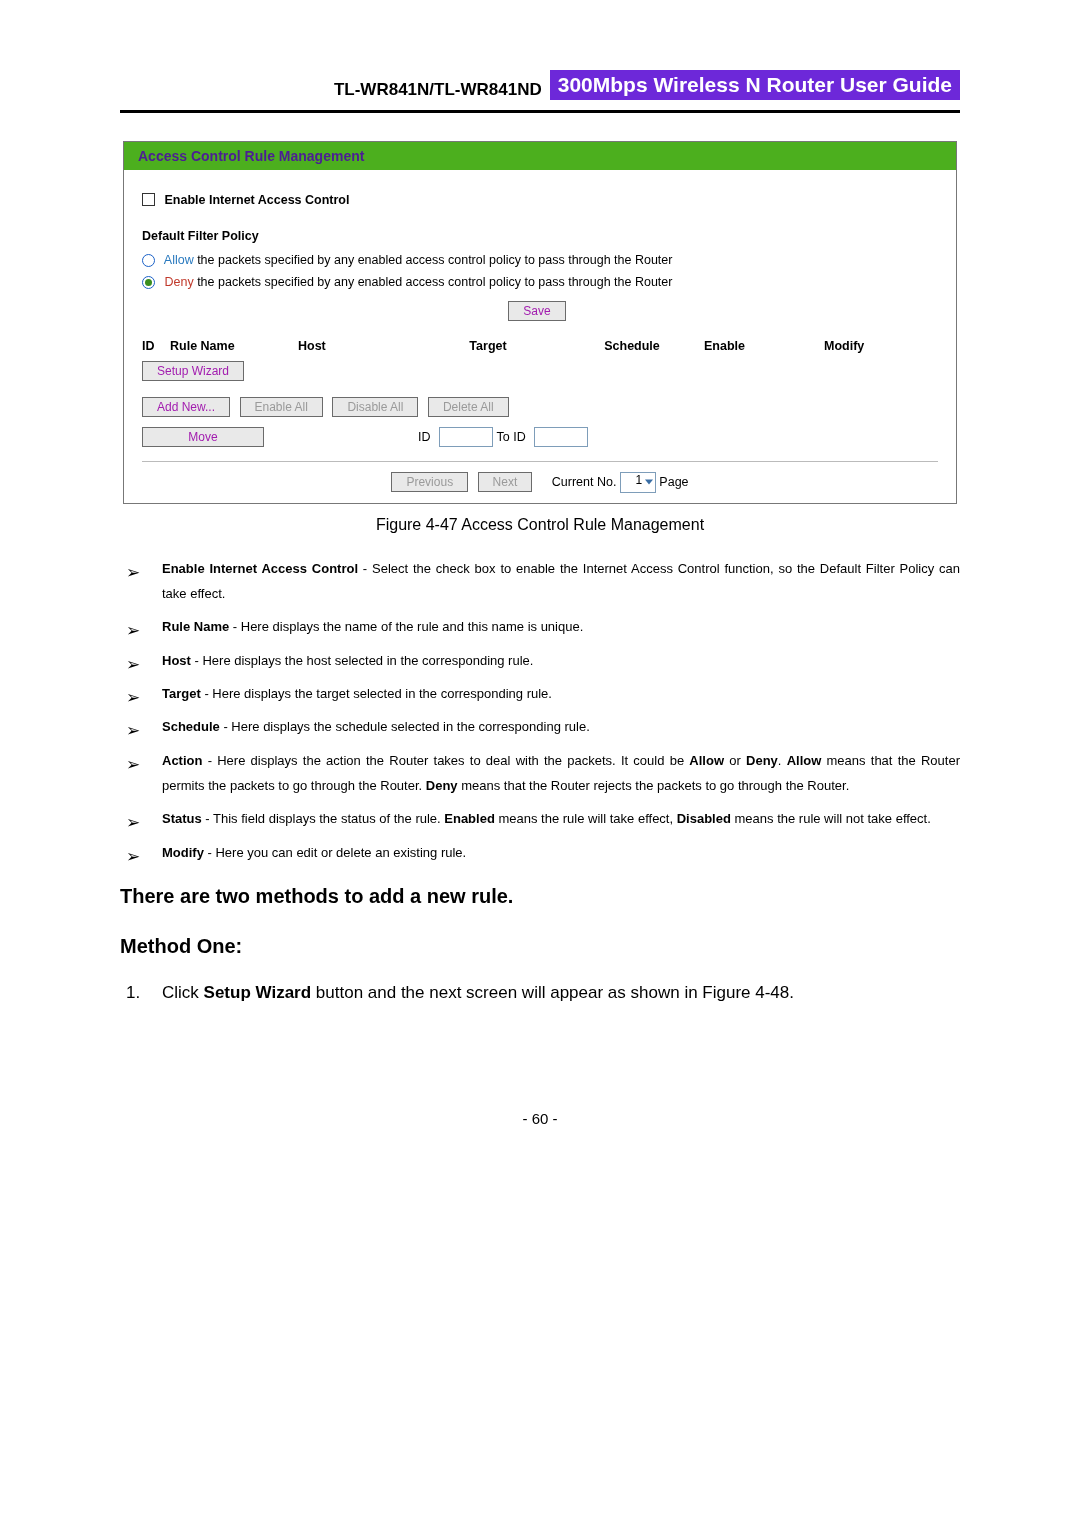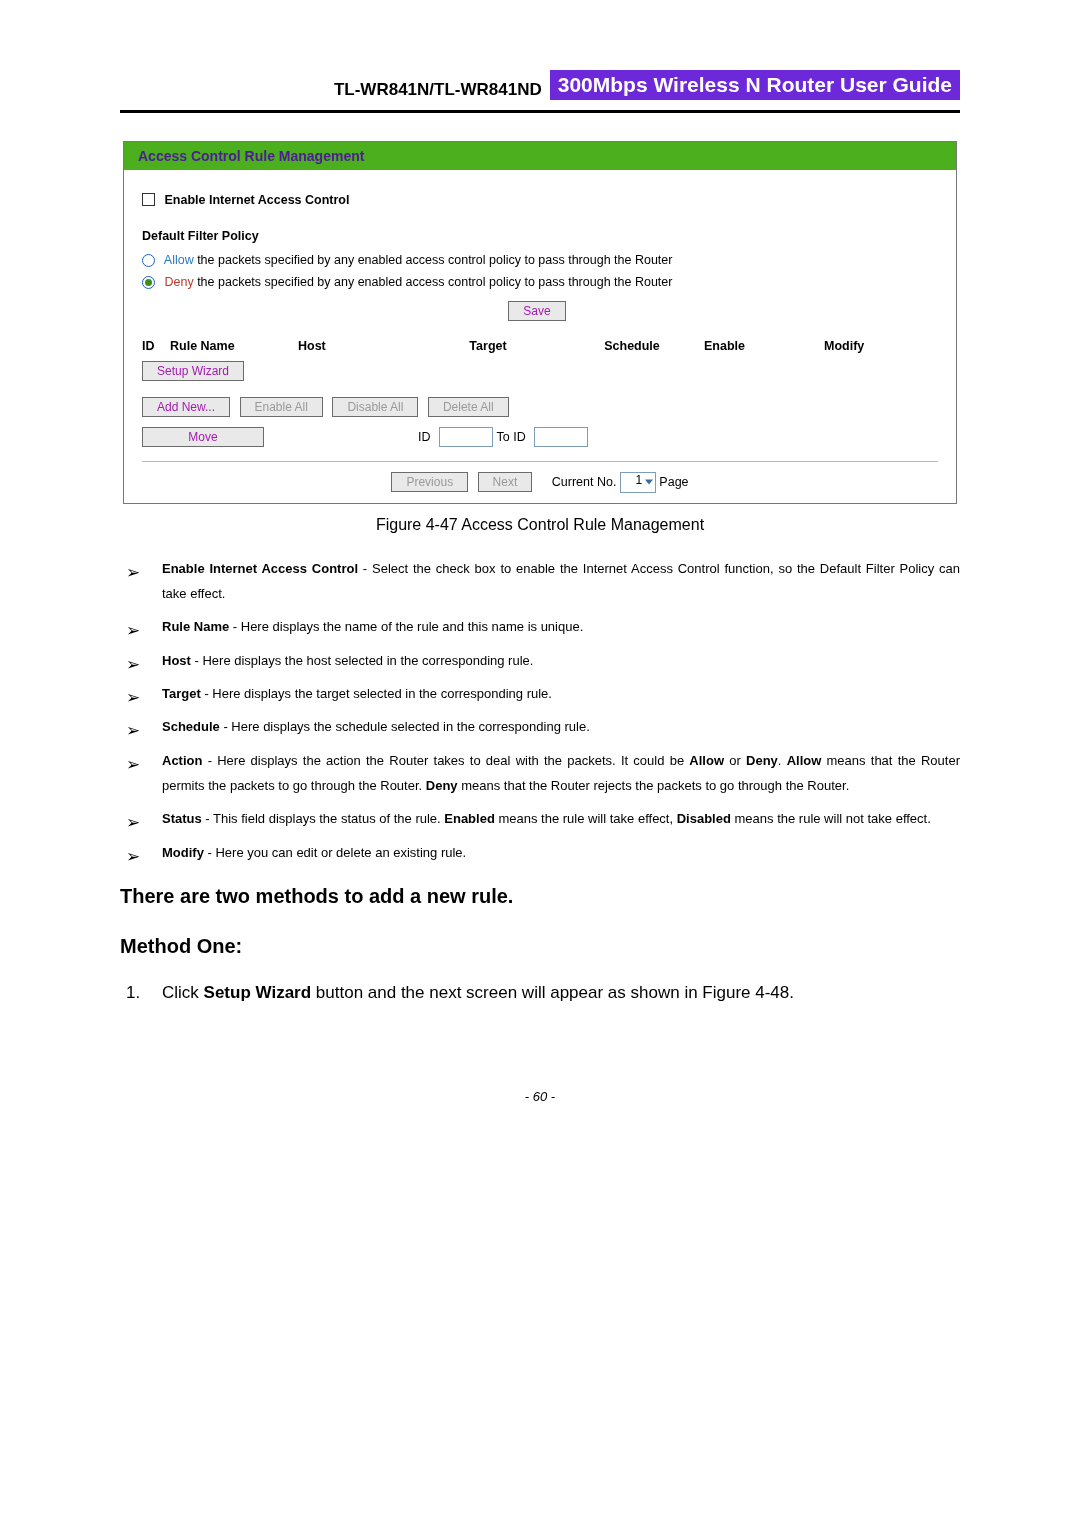--- a/index.html
+++ b/index.html
@@ -236,23 +236,22 @@
     font-size: 17px;
     line-height: 1.9;
   }
   .ol li .num {
     position: absolute;
     left: 6px;
     top: 0;
   }
   .page-num {
     text-align: center;
-    font-size: 13px;
-    margin-top: 80px;
-    font-style: italic;
+    font-size: 15px;
+    margin-top: 101px;
   }
 </style>
 </head>
 <body>
 
 <div class="page">
 
   <div class="header-bar">
     <span class="header-left">TL-WR841N/TL-WR841ND</span>
     <span class="header-right">300Mbps Wireless N Router User Guide</span>

